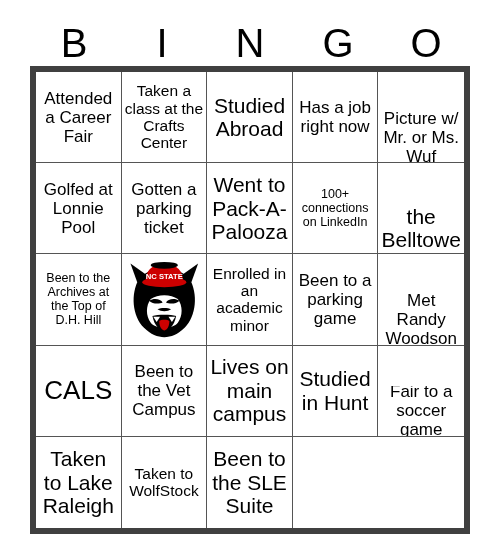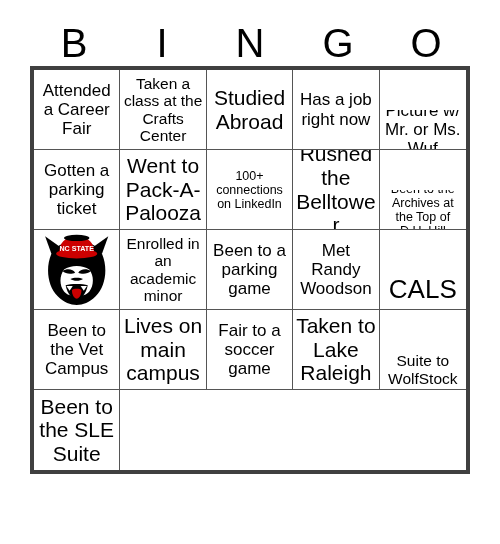--- a/index.html
+++ b/index.html
@@ -36,22 +36,22 @@
     line-height: 46px;
     font-weight: 400;
     color: #000000;
     letter-spacing: 0px;
   }
   .grid {
     position: absolute;
     left: 30px;
     top: 66px;
     width: 440px;
-    height: 408px;
-    border: 4px solid #404040;
+    height: 468px;
+    border: 6px solid #404040;
     box-sizing: border-box;
     display: grid;
     grid-template-columns: repeat(5, 1fr);
     grid-template-rows: repeat(5, 1fr);
     background: #ffffff;
   }
   .cell {
     border-right: 1px solid #555555;
     border-bottom: 1px solid #555555;
     box-sizing: border-box;
@@ -108,20 +108,23 @@
       <div class="cell">
         <span class="cell-text fs-xl">Studied Abroad</span>
       </div>
       <div class="cell">
         <span class="cell-text fs-lg">Has a job right now</span>
       </div>
       <div class="cell">
         <span class="cell-text fs-lg">Picture w/ Mr. or Ms. Wuf</span>
       </div>
       <div class="cell">
+        <span class="cell-text fs-lg">Golfed at Lonnie Pool</span>
+      </div>
+      <div class="cell">
         <span class="cell-text fs-lg">Gotten a parking ticket</span>
       </div>
       <div class="cell">
         <span class="cell-text fs-xl">Went to Pack-A-Palooza</span>
       </div>
       <div class="cell">
         <span class="cell-text fs-sm">100+ connections on LinkedIn</span>
       </div>
       <div class="cell">
         <span class="cell-text fs-xl">Rushed the Belltower</span>
@@ -163,26 +166,29 @@
       <div class="cell">
         <span class="cell-text fs-huge">CALS</span>
       </div>
       <div class="cell">
         <span class="cell-text fs-lg">Been to the Vet Campus</span>
       </div>
       <div class="cell">
         <span class="cell-text fs-xl">Lives on main campus</span>
       </div>
       <div class="cell">
+        <span class="cell-text fs-xl">Studied in Hunt</span>
+      </div>
+      <div class="cell">
         <span class="cell-text fs-lg">Fair to a soccer game</span>
       </div>
       <div class="cell">
         <span class="cell-text fs-xl">Taken to Lake Raleigh</span>
       </div>
       <div class="cell">
-        <span class="cell-text fs-md">Suite to WolfStock</span>
+        <span class="cell-text fs-md">Taken to WolfStock</span>
       </div>
       <div class="cell">
         <span class="cell-text fs-xl">Been to the SLE Suite</span>
       </div>
     </div>
 
 </div>
 
 </body></html>

